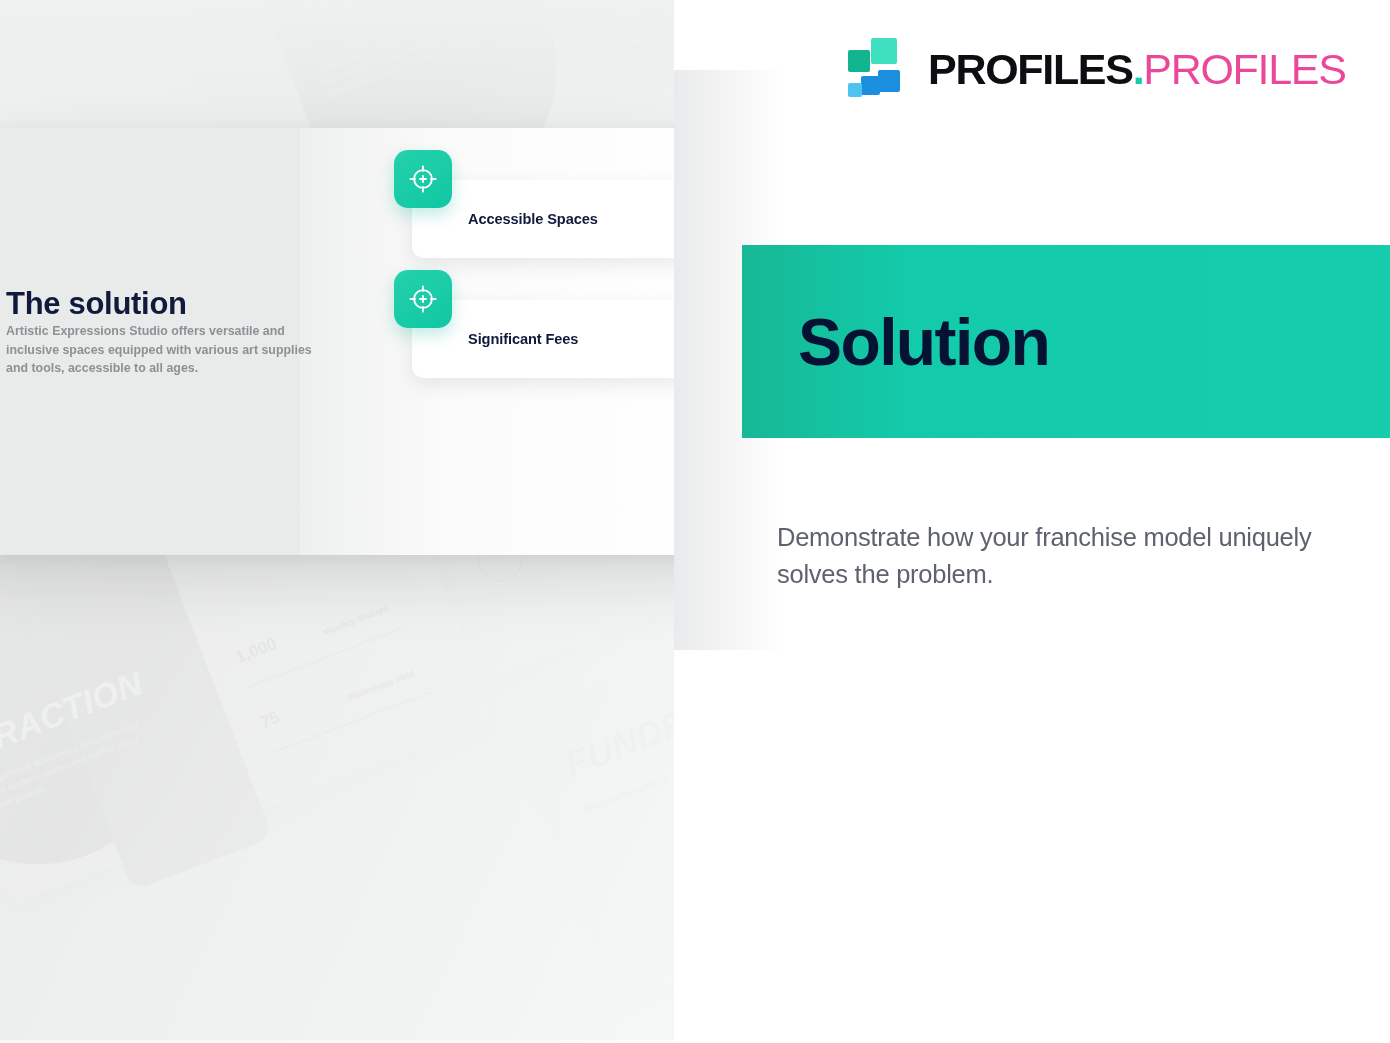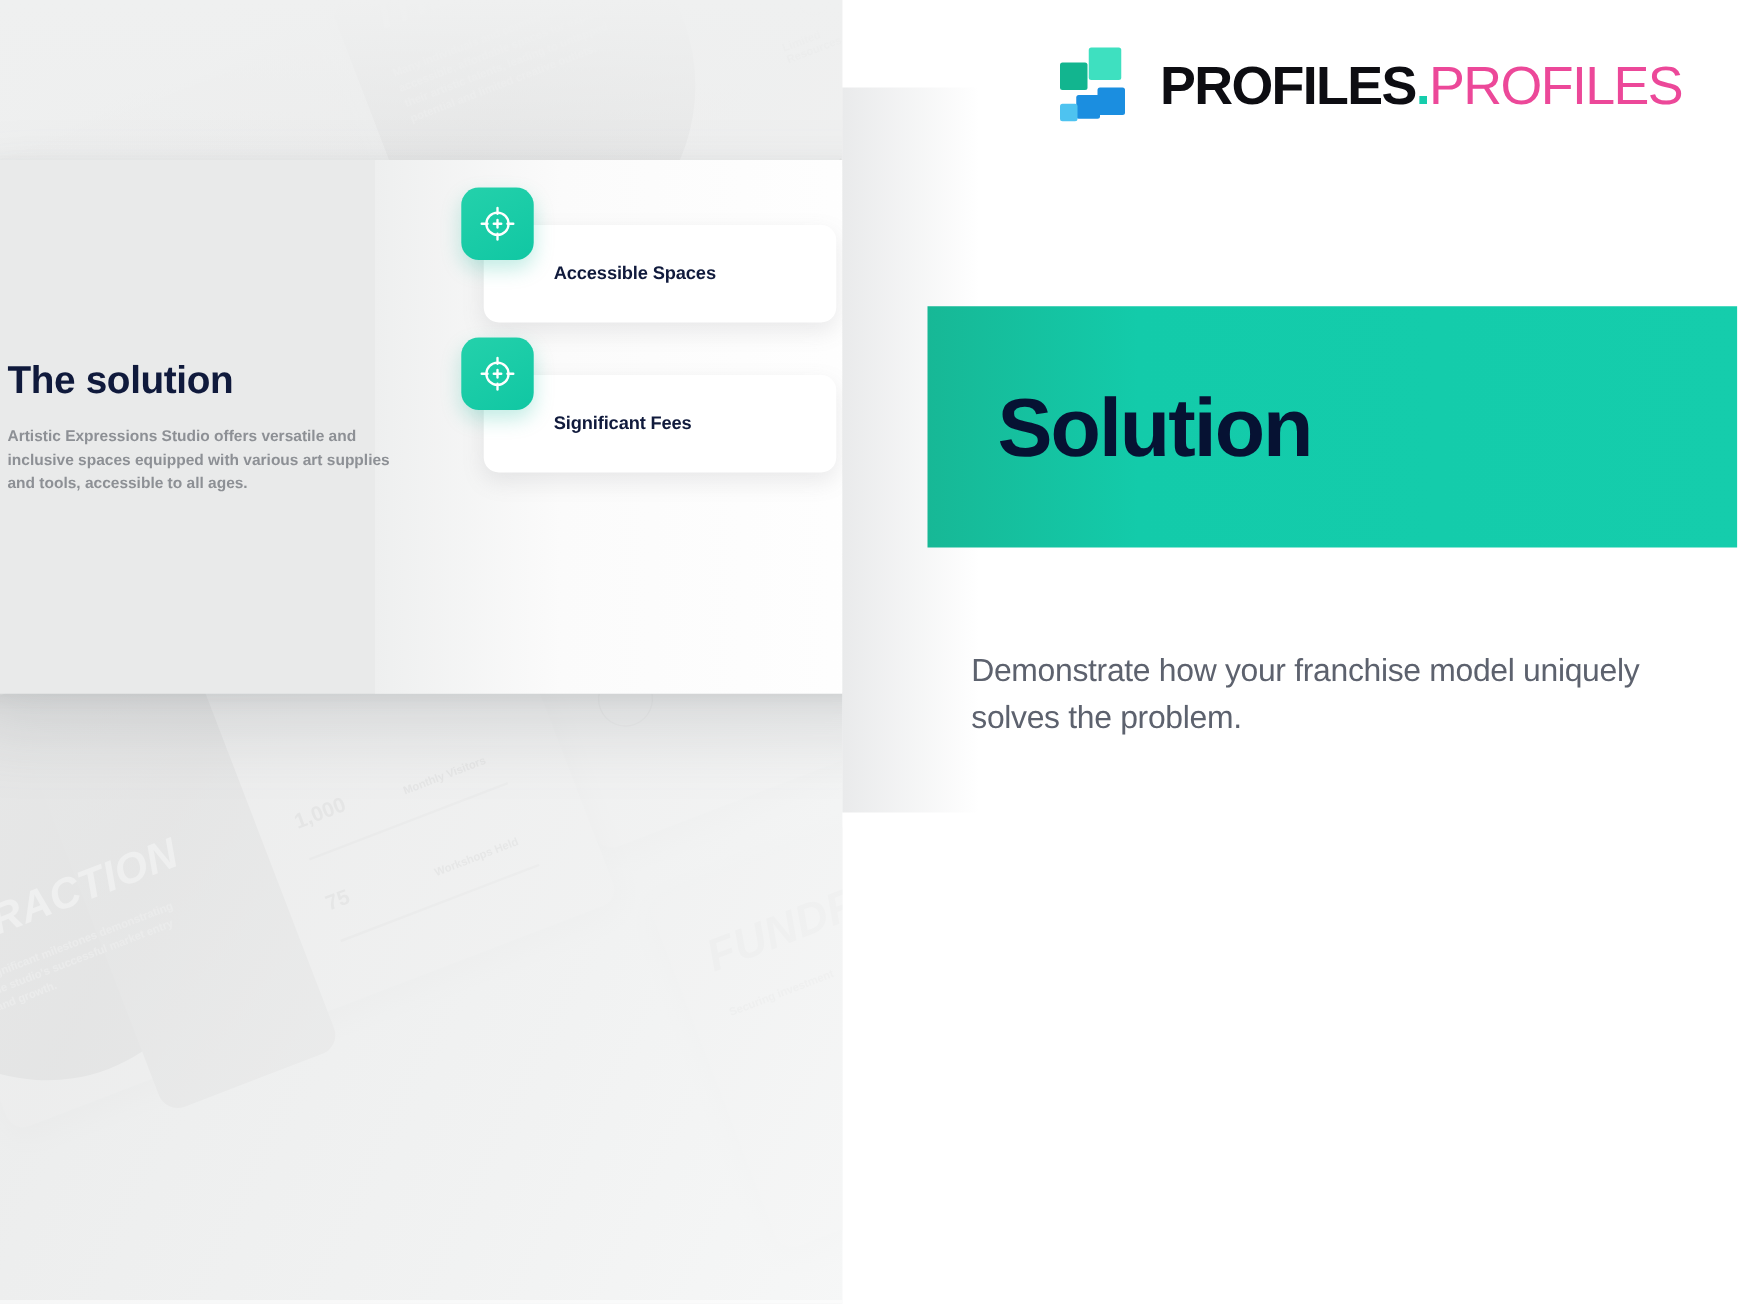--- a/index.html
+++ b/index.html
@@ -123,33 +123,33 @@
     position: absolute;
     left: 36px; top: 158px;
     width: 330px;
     z-index: 3;
   }
   #slide-title {
     font-size: 31px;
     font-weight: 800;
     color: #101a3c;
     letter-spacing: -0.3px;
-    margin-bottom: 18px;
+    margin-bottom: 0;
   }
   #slide-body {
     font-size: 12.4px;
     line-height: 1.5;
     color: #8d9095;
     font-weight: 600;
     max-width: 320px;
   }
 
   #feature-list {
     position: absolute;
-    left: 399px; top: 22px;
+    left: 424px; top: 22px;
     z-index: 4;
     width: 330px;
   }
   .feature-row {
     position: relative;
     height: 120px;
   }
   .feature-card {
     position: absolute;
     left: 18px; top: 30px;

